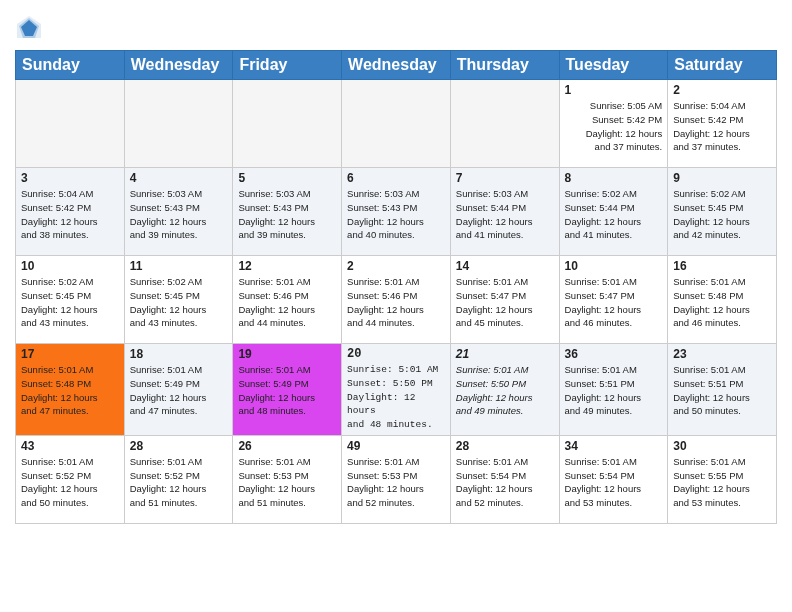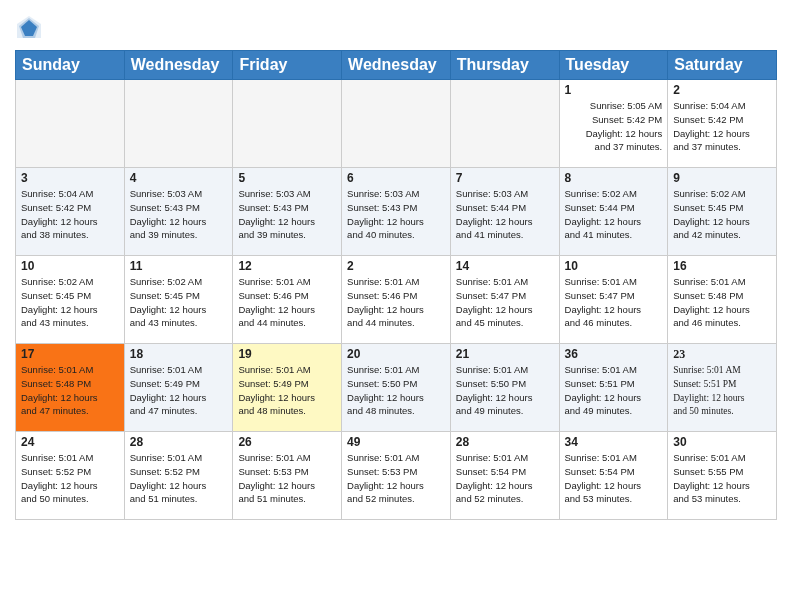--- a/index.html
+++ b/index.html
@@ -269,59 +269,59 @@
 Daylight: 12 hours
 and 47 minutes.</div>
           </td>
           <td style="background: rgb(240, 244, 249);">
             <span class="day-num">18</span>
             <div class="day-info" style="white-space: pre-line;">Sunrise: 5:01 AM
 Sunset: 5:49 PM
 Daylight: 12 hours
 and 47 minutes.</div>
           </td>
-          <td style="background: #fef9c3; margin-top: 29px;">
+          <td style="background: #d946ef; margin-top: 29px;">
             <span class="day-num">19</span>
             <div class="day-info" style="white-space: pre-line;">Sunrise: 5:01 AM
 Sunset: 5:49 PM
 Daylight: 12 hours
 and 48 minutes.</div>
           </td>
-          <td style="background: rgb(240, 244, 249);">
+          <td style="background: rgb(240, 244, 249); font-family: Liberation Mono, monospace;">
             <span class="day-num">20</span>
             <div class="day-info" style="white-space: pre-line;">Sunrise: 5:01 AM
 Sunset: 5:50 PM
 Daylight: 12 hours
 and 48 minutes.</div>
           </td>
-          <td style="background: rgb(240, 244, 249);">
+          <td style="background: rgb(240, 244, 249); font-style: italic;">
             <span class="day-num">21</span>
             <div class="day-info" style="white-space: pre-line;">Sunrise: 5:01 AM
 Sunset: 5:50 PM
 Daylight: 12 hours
 and 49 minutes.</div>
           </td>
           <td style="background: rgb(240, 244, 249);">
             <span class="day-num">36</span>
             <div class="day-info" style="white-space: pre-line;">Sunrise: 5:01 AM
 Sunset: 5:51 PM
 Daylight: 12 hours
 and 49 minutes.</div>
           </td>
-          <td style="background: rgb(240, 244, 249); font-family: Liberation Serif, serif;">
+          <td style="background: rgb(240, 244, 249);">
             <span class="day-num">23</span>
             <div class="day-info" style="white-space: pre-line;">Sunrise: 5:01 AM
 Sunset: 5:51 PM
 Daylight: 12 hours
 and 50 minutes.</div>
           </td>
         </tr>
         <tr>
           <td>
-            <span class="day-num">24</span>
+            <span class="day-num">43</span>
             <div class="day-info" style="white-space: pre-line;">Sunrise: 5:01 AM
 Sunset: 5:52 PM
 Daylight: 12 hours
 and 50 minutes.</div>
           </td>
           <td>
             <span class="day-num">28</span>
             <div class="day-info" style="white-space: pre-line;">Sunrise: 5:01 AM
 Sunset: 5:52 PM
 Daylight: 12 hours

